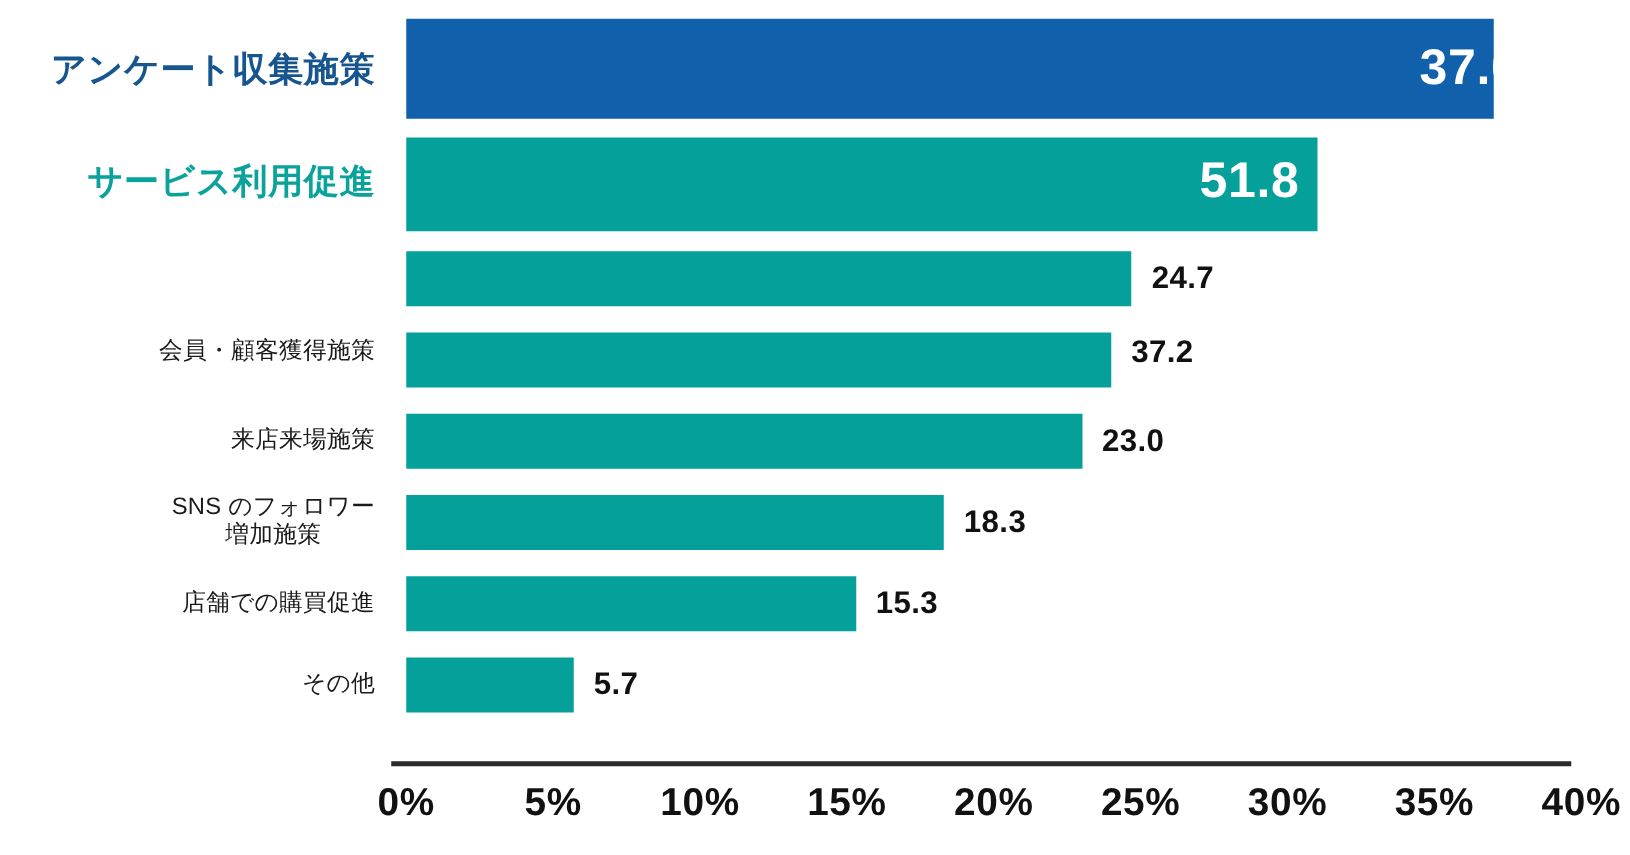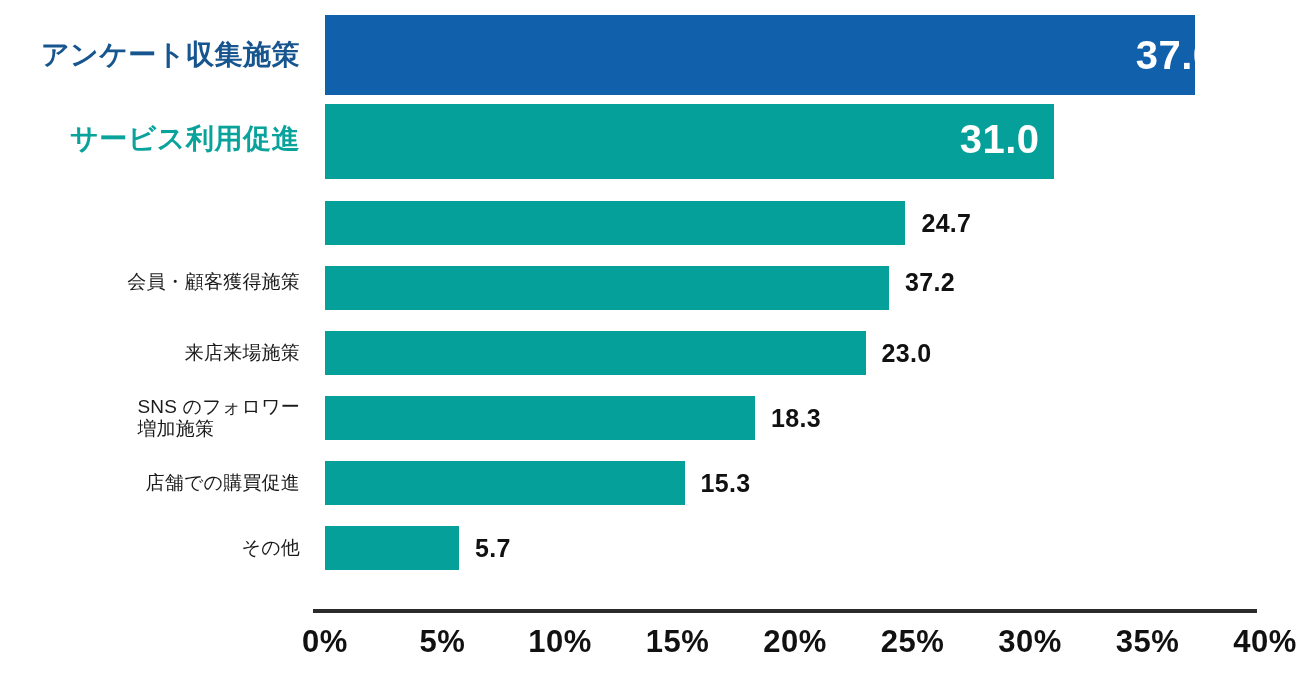--- a/index.html
+++ b/index.html
@@ -25,21 +25,21 @@
   .bar-row {
     position: absolute;
     left: 0;
     width: 1304px;
     display: block;
   }
 
   .cat-label {
     position: absolute;
     right: 1004px;           
-    text-align: left;
+    text-align: center;
     white-space: pre-line;
     color: #1a1a1a;
     font-size: 19px;
     line-height: 1.18;
     font-weight: 500;
     letter-spacing: 0.2px;
   }
   .cat-label.big {
     font-size: 28px;
     font-weight: 700;
@@ -100,24 +100,24 @@
 <body>
 
 <div id="chart-root">
 
   <div id="bars-layer">
       <div class="bar-row" style="top: 15px; height: 80px;">
         <div class="cat-label big accent-blue" style="top: 50%; transform: translateY(-50%);">アンケート収集施策</div>
         <div class="bar blue" style="width: 869.5px; height: 80px; top: 0px;"></div>
         <div class="bar-value inside" style="top: 50%; transform: translate(-100%, -50%); left: 1180.5px; margin-left: 35px;">37.0</div>
       </div>
-      <div class="bar-row" style="top: 104px; height: 70px;">
+      <div class="bar-row" style="top: 110px; height: 70px;">
         <div class="cat-label big accent-teal" style="top: 50%; transform: translateY(-50%);">サービス利用促進</div>
         <div class="bar teal" style="width: 728.5px; height: 75px; top: 0px;"></div>
-        <div class="bar-value inside" style="top: 50%; transform: translate(-100%, -50%); left: 1039.5px;">31.0</div>
+        <div class="bar-value inside" style="top: 50%; transform: translate(-100%, -50%); left: 1039.5px;">51.8</div>
       </div>
       <div class="bar-row" style="top: 201px; height: 44px;">
         <div class="bar teal" style="width: 580.45px; height: 44px; top: 0px;"></div>
         <div class="bar-value" style="top: 50%; transform: translateY(-50%); left: 921.45px;">24.7</div>
       </div>
       <div class="bar-row" style="top: 266px; height: 32px;">
         <div class="cat-label" style="top: 50%; transform: translateY(-50%);">会員・顧客獲得施策</div>
         <div class="bar teal" style="width: 564px; height: 44px; top: 0px;"></div>
         <div class="bar-value" style="top: 50%; transform: translateY(-50%); left: 905px;">37.2</div>
       </div>

